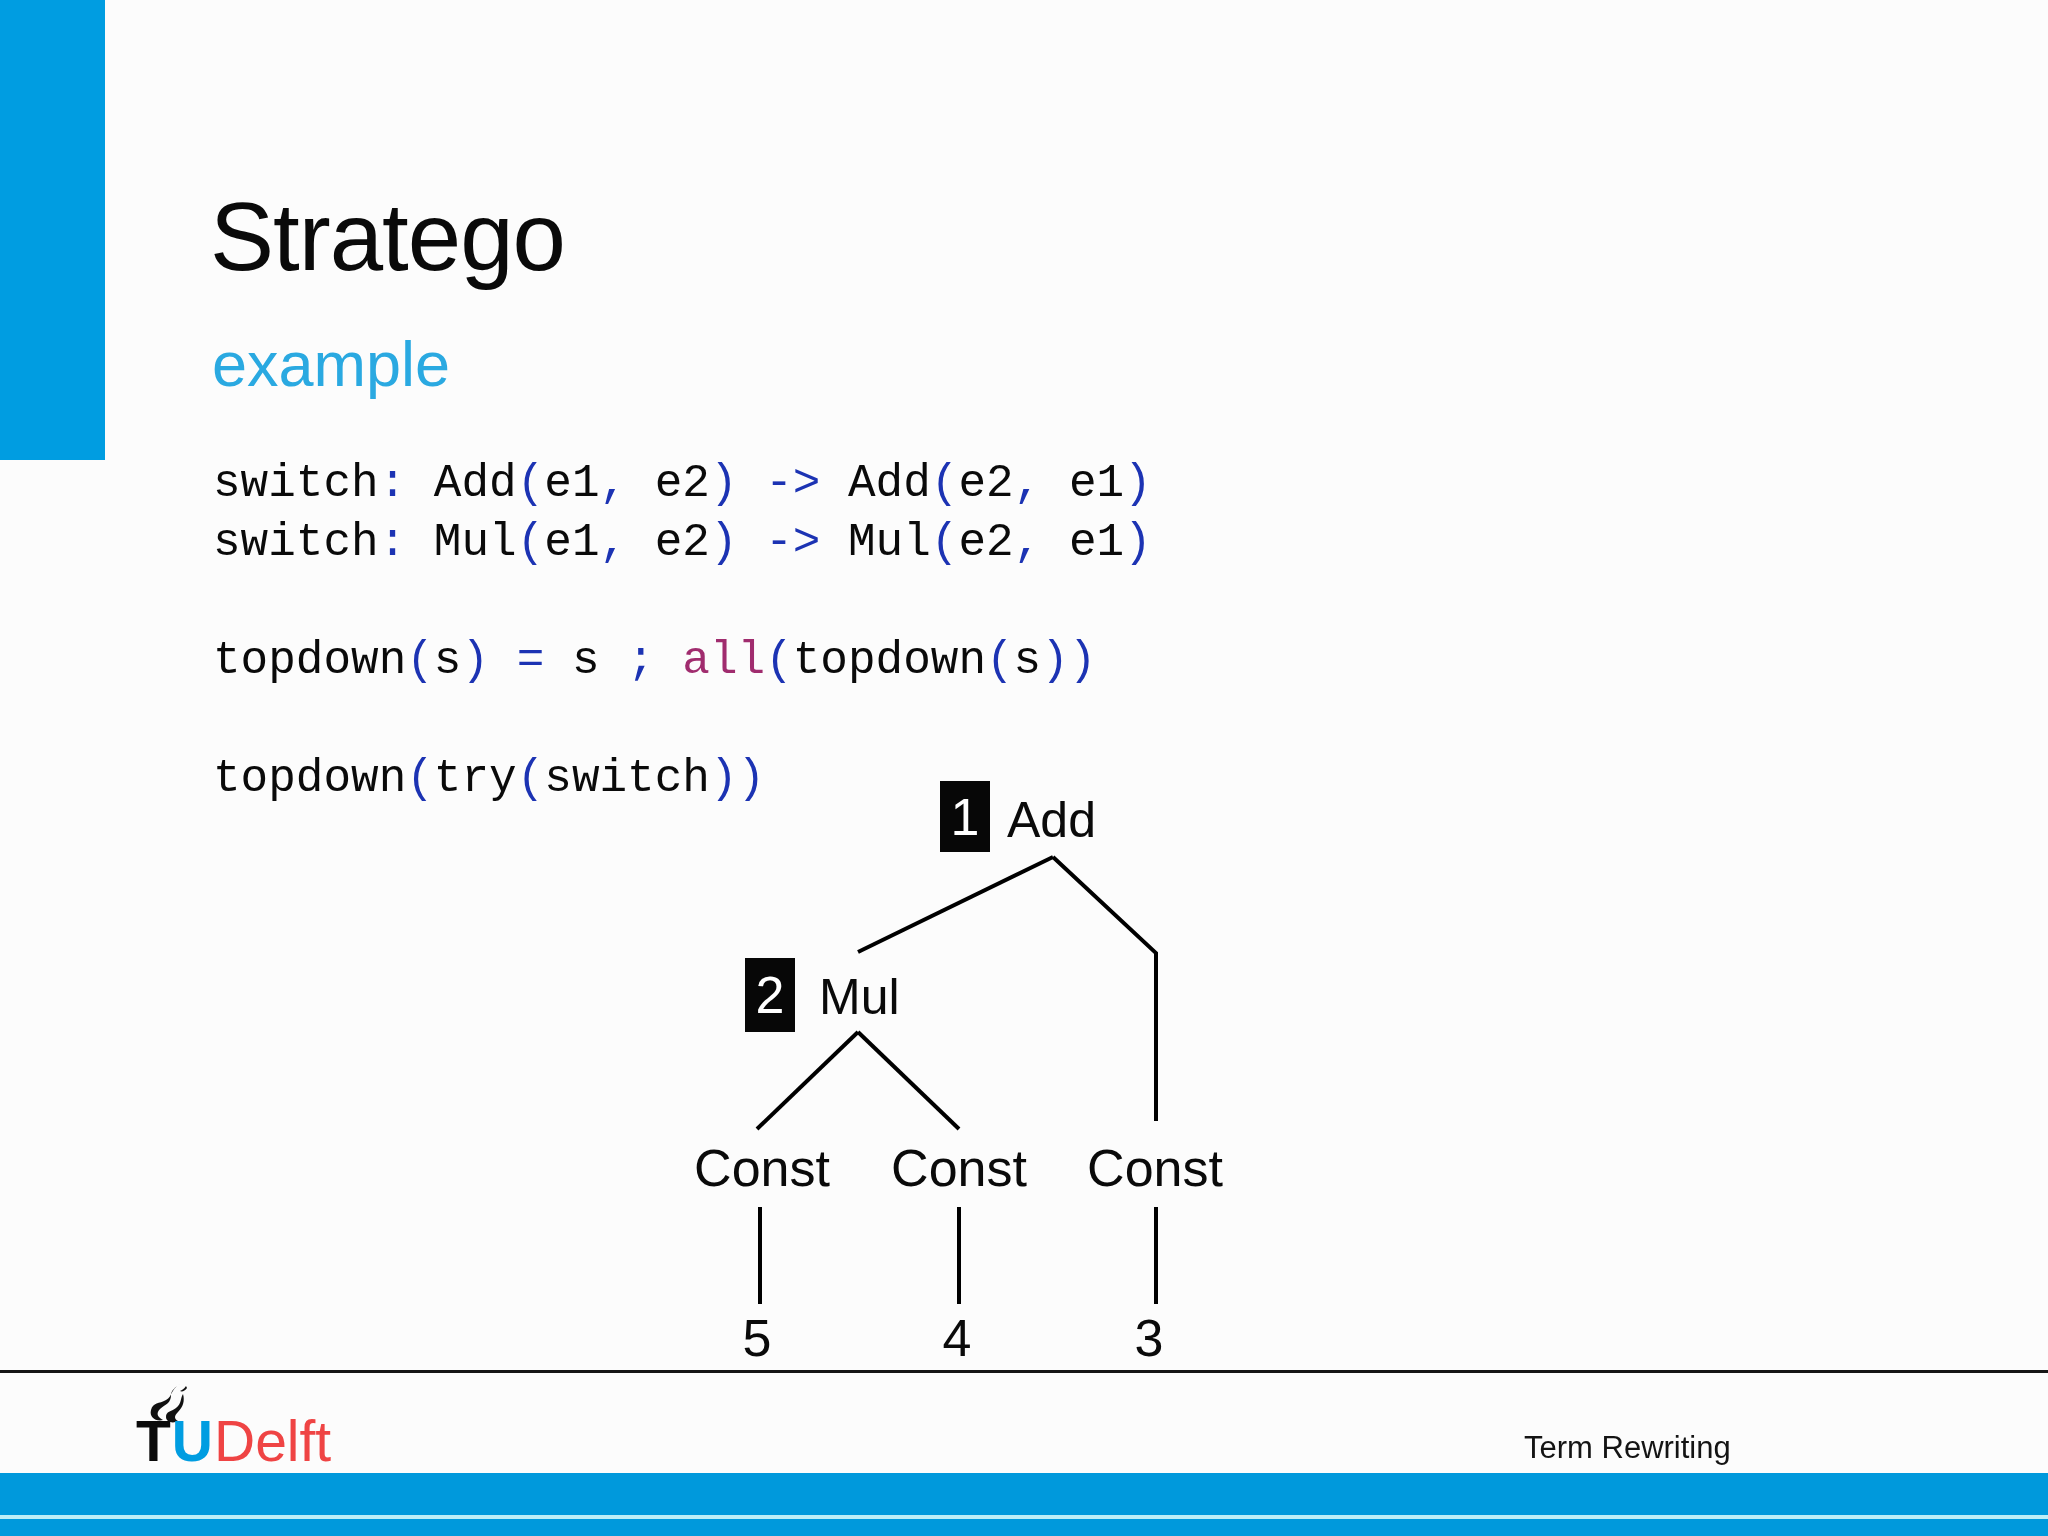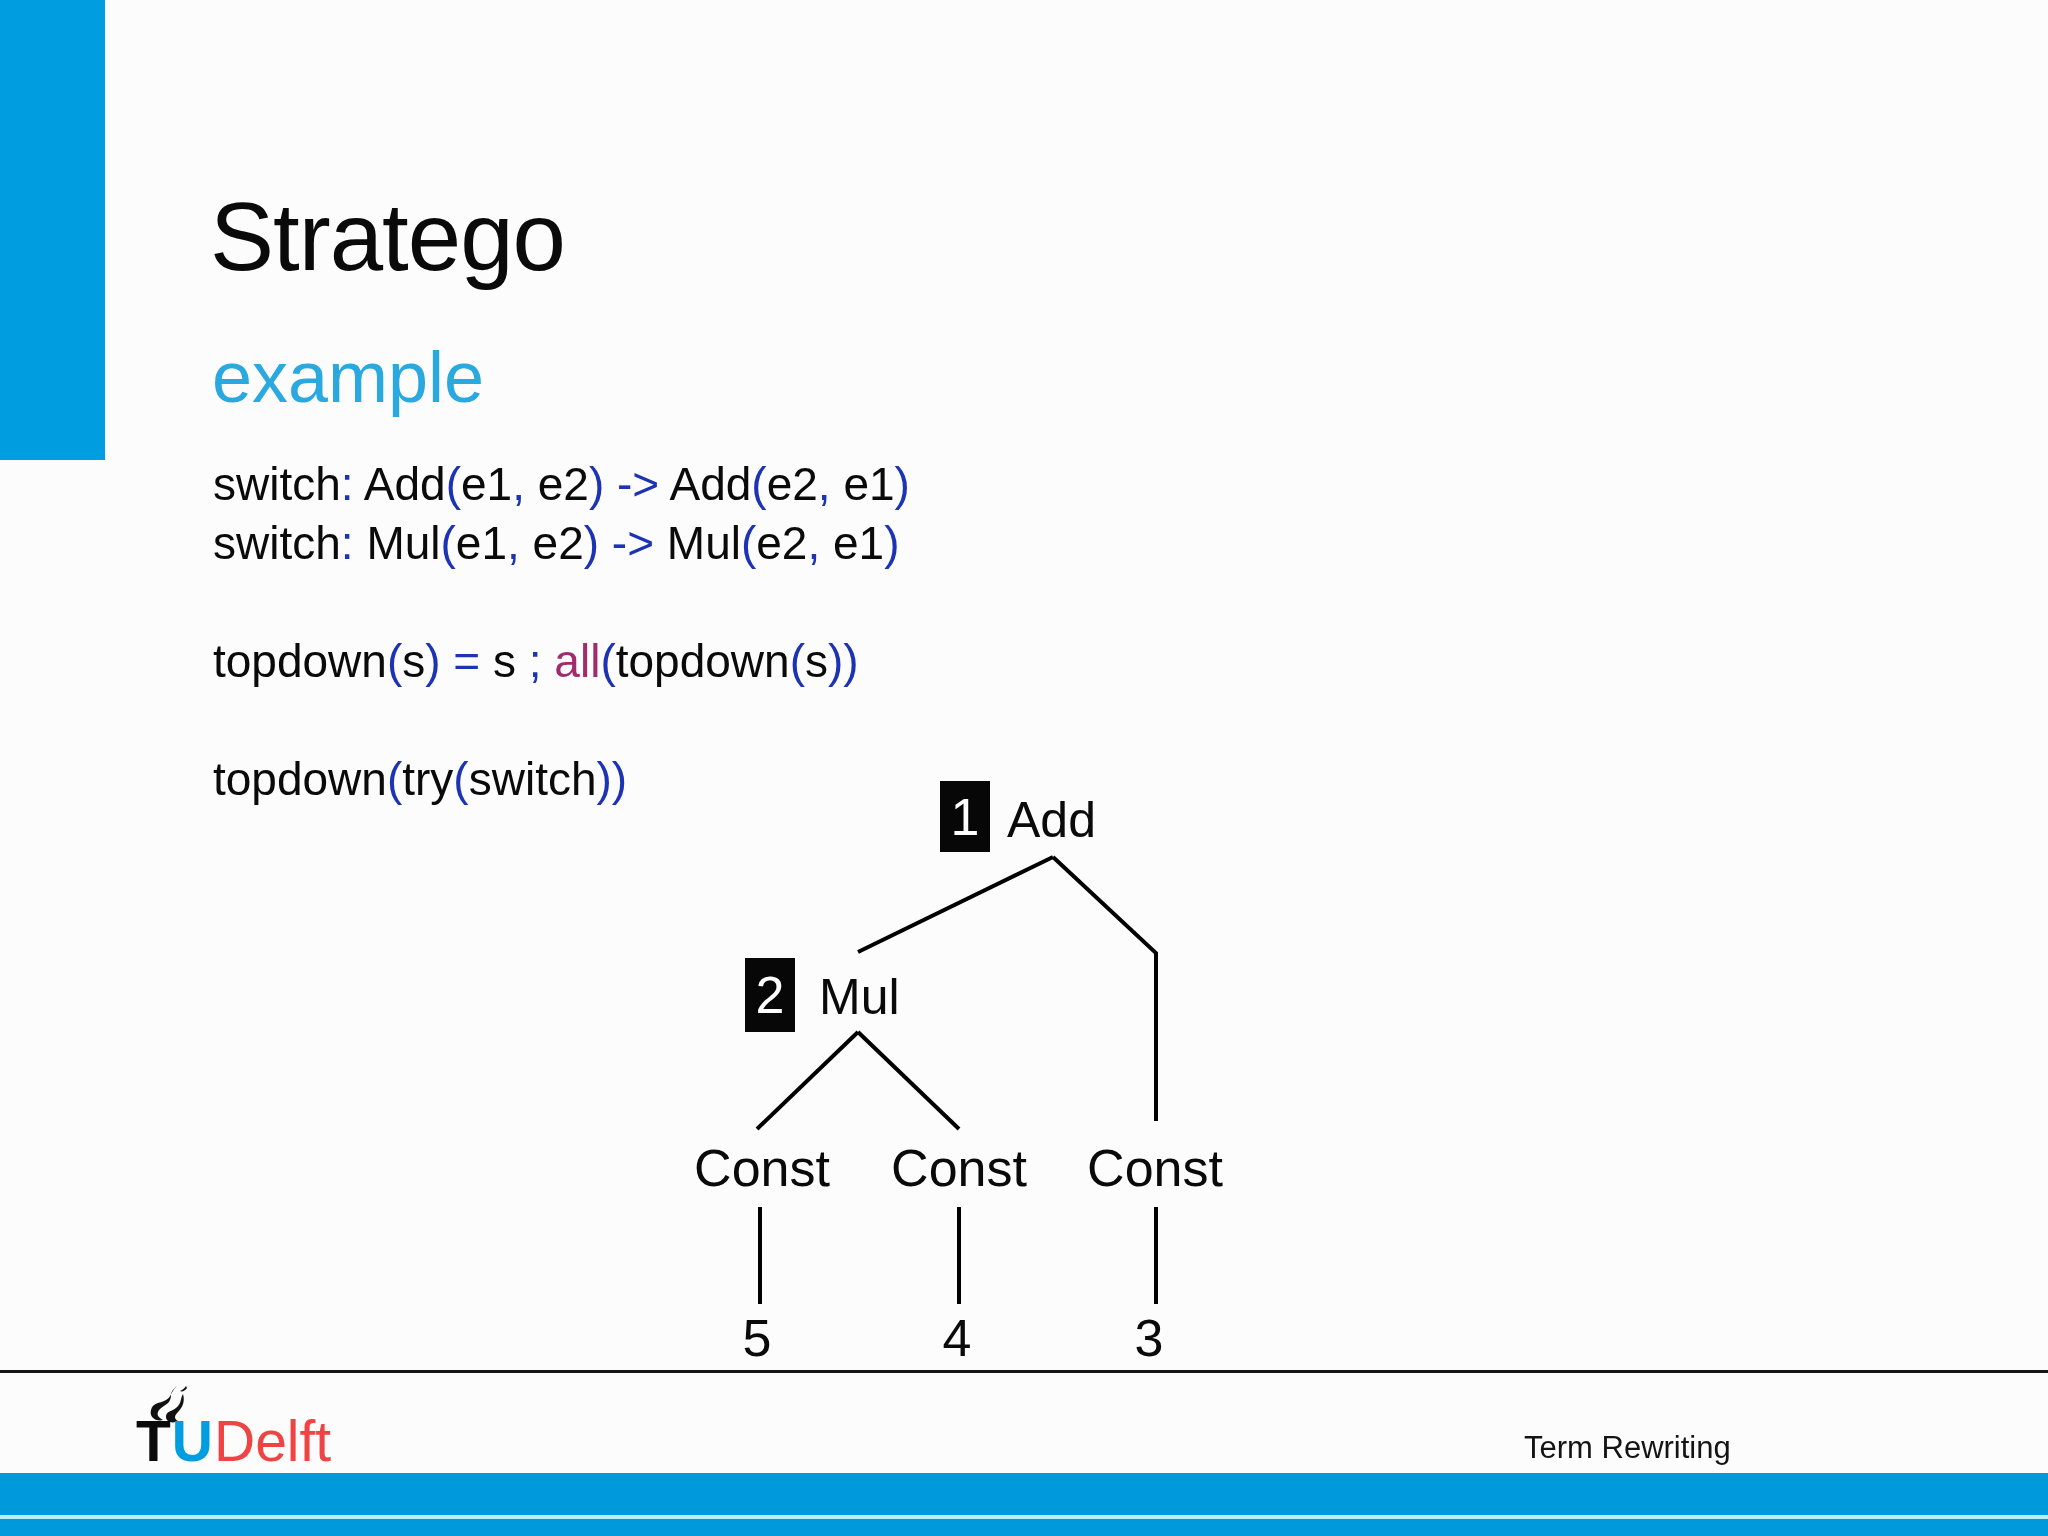--- a/index.html
+++ b/index.html
@@ -6,25 +6,25 @@
   body{
     width:2048px;height:1536px;position:relative;overflow:hidden;
     background:#fcfcfc;
     font-family:"Liberation Sans", sans-serif;
     color:#0a0a0a;
   }
   
   .left-bar{position:absolute;left:0;top:0;width:105px;height:460px;background:var(--accent-blue);}
   
   .title{position:absolute;left:210px;top:118px;font-size:96px;font-weight:400;letter-spacing:-1px;color:#0a0a0a;}
-  .subtitle{position:absolute;left:212px;top:276px;font-size:72px;font-weight:400;color:var(--subtitle-blue);}
+  .subtitle{position:absolute;left:212px;top:276px;font-size:63px;font-weight:400;color:var(--subtitle-blue);}
   
   .code{
     position:absolute;left:213px;top:455px;margin:0;
-    font-family:Liberation Sans, sans-serif;
+    font-family:Liberation Mono, monospace;
     font-size:46px;line-height:59px;white-space:pre;color:#0a0a0a;
   }
   .tok-plain{color:#0a0a0a;}
   .tok-punct{color:var(--code-punct);}
   .tok-kw{color:var(--code-keyword);}
   
   .tree-lines{position:absolute;left:0;top:0;width:2048px;height:1536px;pointer-events:none;}
   .badge{
     position:absolute;background:#070707;color:#fff;
     display:flex;align-items:center;justify-content:center;

